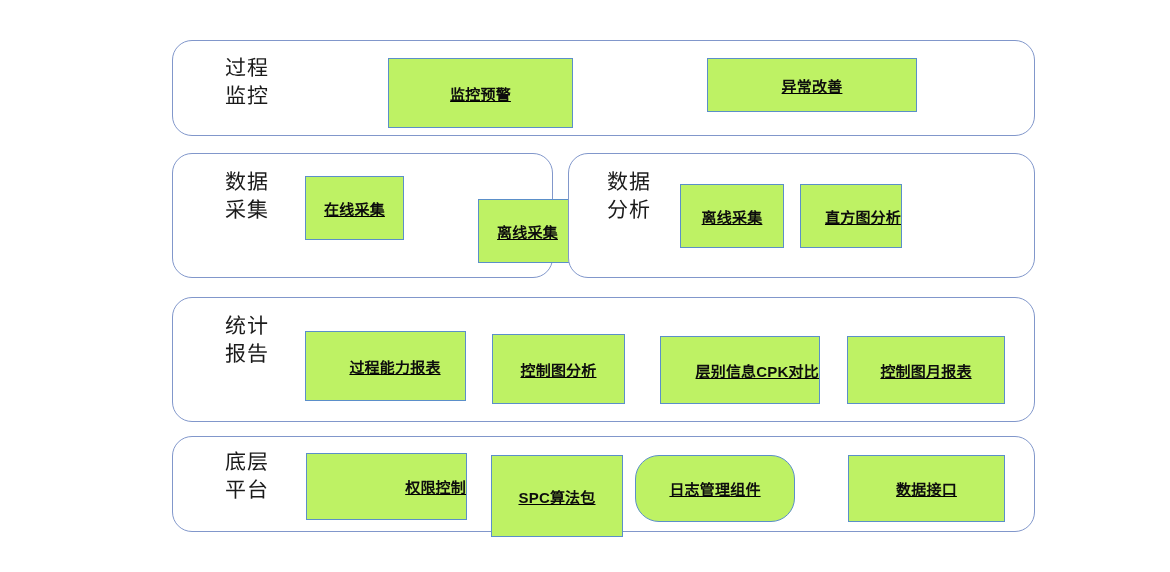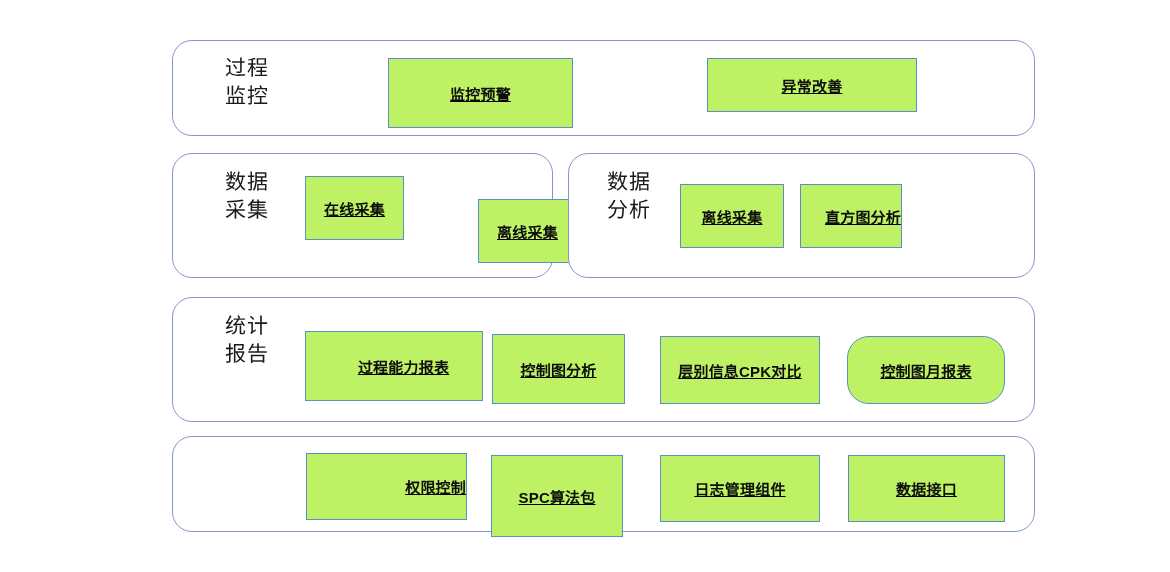--- a/index.html
+++ b/index.html
@@ -112,48 +112,50 @@
   <div class="module-box" style="left:800px; top:184px; width:102px; height:64px;justify-content:flex-end;">
     <span class="module-label">直方图分析</span>
   </div>
 
 
   <div class="layer-panel" style="left:172px; top:297px; width:863px; height:125px;"></div>
 
   <div class="layer-label" style="left:212px; top:312px; width:70px;">统计
 报告</div>
 
-  <div class="module-box" style="left:305px; top:331px; width:178px; height:70px;padding-left:19px;">
+  <div class="module-box" style="left:305px; top:331px; width:161px; height:70px;padding-left:19px;">
     <span class="module-label">过程能力报表</span>
   </div>
 
   <div class="module-box" style="left:492px; top:334px; width:133px; height:70px;">
     <span class="module-label">控制图分析</span>
   </div>
 
-  <div class="module-box" style="left:660px; top:336px; width:160px; height:68px;">
+  <div class="module-box" style="left:660px; top:336px; width:160px; height:68px;justify-content:flex-end;">
     <span class="module-label">层别信息CPK对比</span>
   </div>
 
-  <div class="module-box" style="left:847px; top:336px; width:158px; height:68px;border-radius:22px;">
+  <div class="module-box" style="left:847px; top:336px; width:158px; height:68px;">
     <span class="module-label">控制图月报表</span>
   </div>
 
   <div class="layer-panel" style="left:172px; top:436px; width:863px; height:96px;"></div>
 
+  <div class="layer-label" style="left:212px; top:448px; width:70px;">底层
+平台</div>
 
   <div class="module-box" style="left:306px; top:453px; width:161px; height:67px;justify-content:flex-end;">
     <span class="module-label">权限控制</span>
   </div>
 
   <div class="module-box" style="left:491px; top:455px; width:132px; height:82px;">
     <span class="module-label">SPC算法包</span>
   </div>
 
-  <div class="module-box" style="left:660px; top:455px; width:160px; height:67px;">
+  <div class="module-box" style="left:635px; top:455px; width:160px; height:67px;border-radius:24px;">
     <span class="module-label">日志管理组件</span>
   </div>
 
   <div class="module-box" style="left:848px; top:455px; width:157px; height:67px;align-items:center;">
     <span class="module-label">数据接口</span>
   </div>
 
 </div>
 
 </body></html>

